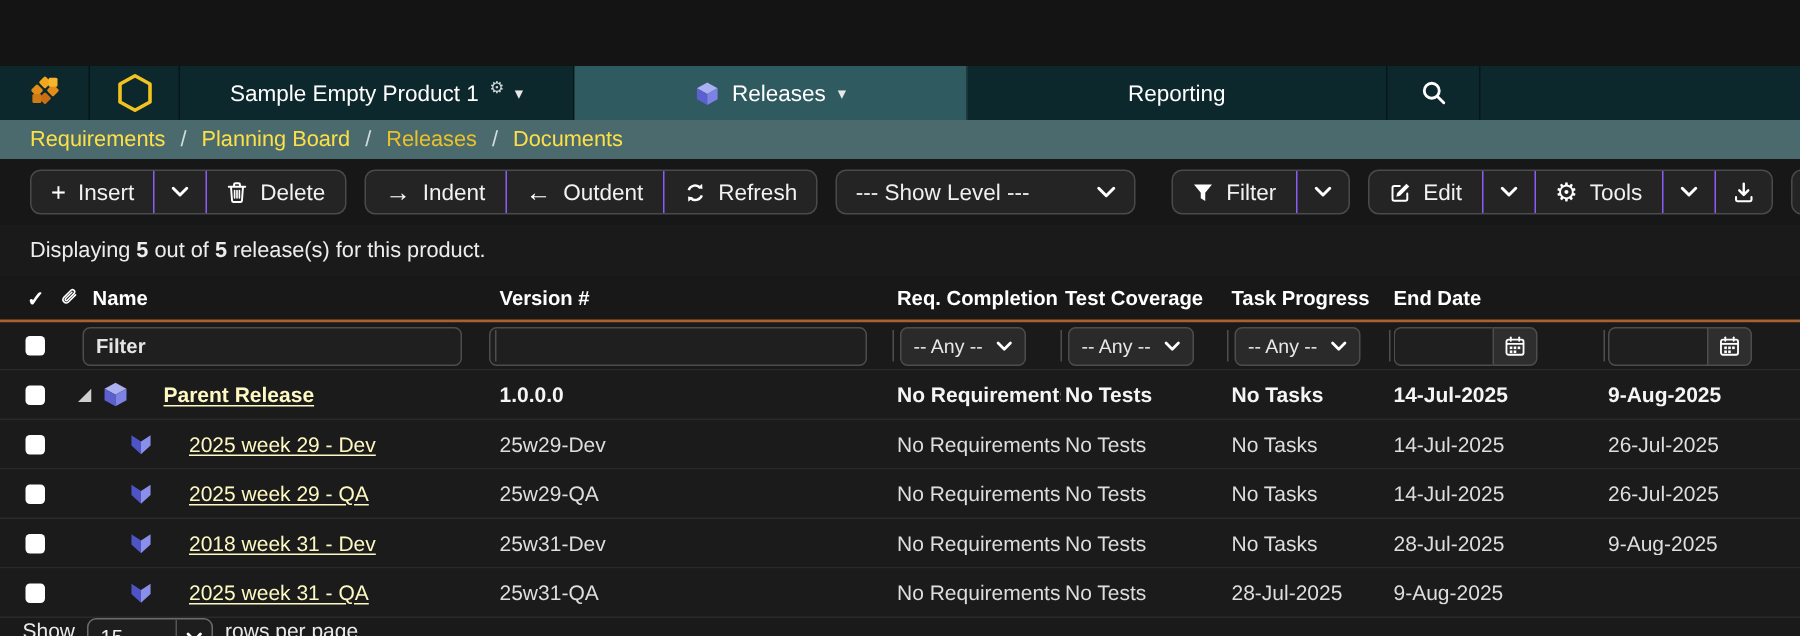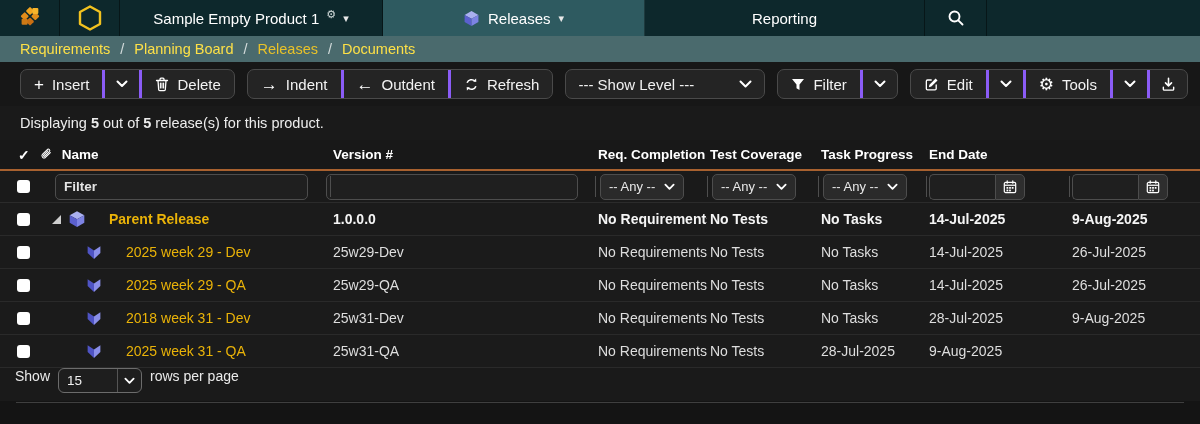--- a/index.html
+++ b/index.html
@@ -1,21 +1,21 @@
 <!DOCTYPE html>
 <html><head>
 <meta charset="utf-8">
 <style>
   * { margin:0; padding:0; box-sizing:border-box; }
   html,body { width:1200px; height:424px; overflow:hidden; background:#141414;
     font-family:"Liberation Sans", sans-serif; color:#eaeaea; }
   .app { position:relative; width:1200px; height:424px; }
 
   
-  .topbar { height:36px; background:#0d282c; display:flex; align-items:stretch; }
+  .topbar { height:36px; background:#0d282c; display:flex; align-items:stretch;margin-top:44px; }
   .seg { display:flex; align-items:center; justify-content:center; border-right:1px solid rgba(0,0,0,.45); }
   .seg-logo { width:60px; }
   .seg-hex { width:60px; }
   .seg-product { width:263px; gap:7px; cursor:pointer; }
   .seg-product .prod-label { font-size:15px; color:#fff; }
   .seg-product .mini-gear { font-size:11px; color:#cfd8d8; position:relative; top:-4px; }
   .caret { font-size:11px; color:#e8e8e8; }
   .tab { display:flex; align-items:center; justify-content:center; gap:8px; font-size:15px; color:#fff; cursor:pointer; }
   .tab-releases { width:262px; background:#2e5a60; border-right:1px solid rgba(0,0,0,.35); }
   .tab-reporting { width:280px; background:transparent; border-right:1px solid rgba(0,0,0,.45); }
@@ -24,25 +24,25 @@
 
   
   .crumbbar { height:26px; background:#4a6a6d; display:flex; align-items:center; padding-left:20px; font-size:14.5px; }
   .crumb { color:#fde047; cursor:pointer; }
   .crumb.active { color:#e9c229; }
   .crumb-sep { color:#d4dddd; margin:0 10px; }
 
   
   .toolbar { height:44px; background:#171717; display:flex; align-items:center; padding-left:20px; flex-wrap:nowrap; }
   .btn-group { display:flex; align-items:stretch; height:30px; background:#242424; border:1px solid #4a4a4a; border-radius:7px; overflow:hidden; margin-right:12px; flex:none; }
-  .tbtn { display:flex; align-items:center; gap:8px; padding:0 13px; font-size:15px; color:#f2f2f2; background:transparent; border:none; border-left:3px solid #8b5cf6; cursor:pointer; white-space:nowrap; font-family:inherit; }
+  .tbtn { display:flex; align-items:center; gap:8px; padding:0 13px; font-size:15px; color:#f2f2f2; background:transparent; border:none; border-left:1px solid #8b5cf6; cursor:pointer; white-space:nowrap; font-family:inherit; }
   .tbtn:first-child { border-left:none; }
   .tbtn.caret-btn { padding:0 11px; }
   .glyph { font-size:17px; line-height:1; color:#fff; }
-  .tsel { height:30px; background:#242424; border:1px solid #4a4a4a; border-radius:7px; display:flex; align-items:center; justify-content:space-between; padding:0 12px; font-size:15px; color:#f0f0f0; margin-right:12px; cursor:pointer; flex:none; }
+  .tsel { height:30px; background:#242424; border:1px solid #4a4a4a; border-radius:7px; display:flex; align-items:center; justify-content:space-between; padding:0 12px; font-size:15px; color:#f0f0f0; margin-right:24px; cursor:pointer; flex:none; }
   .sel-show-level { width:200px; }
   .sel-showhide { width:190px; }
 
   
   .statusline { height:34px; display:flex; align-items:center; padding-left:20px; font-size:14.5px; color:#ededed; background:#1a1a1a; }
   .statusline b { font-weight:700; margin:0 4px; }
 
   
   .grid-row { display:grid; grid-template-columns:45px 285px 265px 112px 111px 108px 143px minmax(0,1fr); align-items:center; }
   .thead { height:31px; background:#181818; border-bottom:2px solid #a8612f; font-weight:700; font-size:13.5px; color:#fff; }
@@ -61,21 +61,21 @@
   .any-sel { height:26px; width:84px; margin-left:5px; background:#2a2a2a; border:1px solid #4d4d4d; border-radius:5px; display:flex; align-items:center; justify-content:space-between; padding:0 8px; font-size:13px; color:#e8e8e8; cursor:pointer; }
   .date-group { display:flex; margin-left:3px; height:26px; }
   .date-input { width:66px; height:26px; background:#1f1f1f; border:1px solid #4d4d4d; border-right:none; border-radius:5px 0 0 5px; color:#f0f0f0; padding:0 6px; font-family:inherit; outline:none; }
   .cal-btn { width:30px; height:26px; background:#2e2e2e; border:1px solid #4d4d4d; border-radius:0 5px 5px 0; display:flex; align-items:center; justify-content:center; cursor:pointer; }
 
   .trow { height:33px; background:#1b1b1b; border-bottom:1px solid #2a2a2a; font-size:14px; color:#dedede; }
   .trow.parent { font-weight:700; color:#f5f5f5; }
   .cell { padding-left:3px; white-space:nowrap; overflow:hidden; }
   .c-name { display:flex; align-items:center; gap:7px; padding-left:7px; }
   .c-name.child { padding-left:40px; }
-  .rel-link { color:#eab308; text-underline-offset:2px; cursor:pointer;padding-left:16px; }
+  .rel-link { color:#fef9c3; text-decoration:underline; text-underline-offset:2px; cursor:pointer;padding-left:16px; }
   .expander { display:inline-flex; cursor:pointer; }
   .ricon { display:inline-flex; flex:none; }
 
   
   .pager { height:33px; display:flex; align-items:flex-start; padding-left:15px; gap:8px; font-size:14px; background:#1a1a1a; }
   .pager-sel { height:25px; width:84px; background:#1e1e1e; border:1px solid #6c6c6c; border-radius:6px; display:flex; align-items:center; color:#f0f0f0; font-size:13.5px; cursor:pointer; overflow:hidden; }
   .pager-sel .val { flex:1; padding-left:8px; }
   .pager-sel .chev { width:24px; height:100%; display:flex; align-items:center; justify-content:center; border-left:1px solid #555; }
   .bottom-rule { height:1px; background:#3f3f3f; margin:1px 16px 0 16px; }
 

